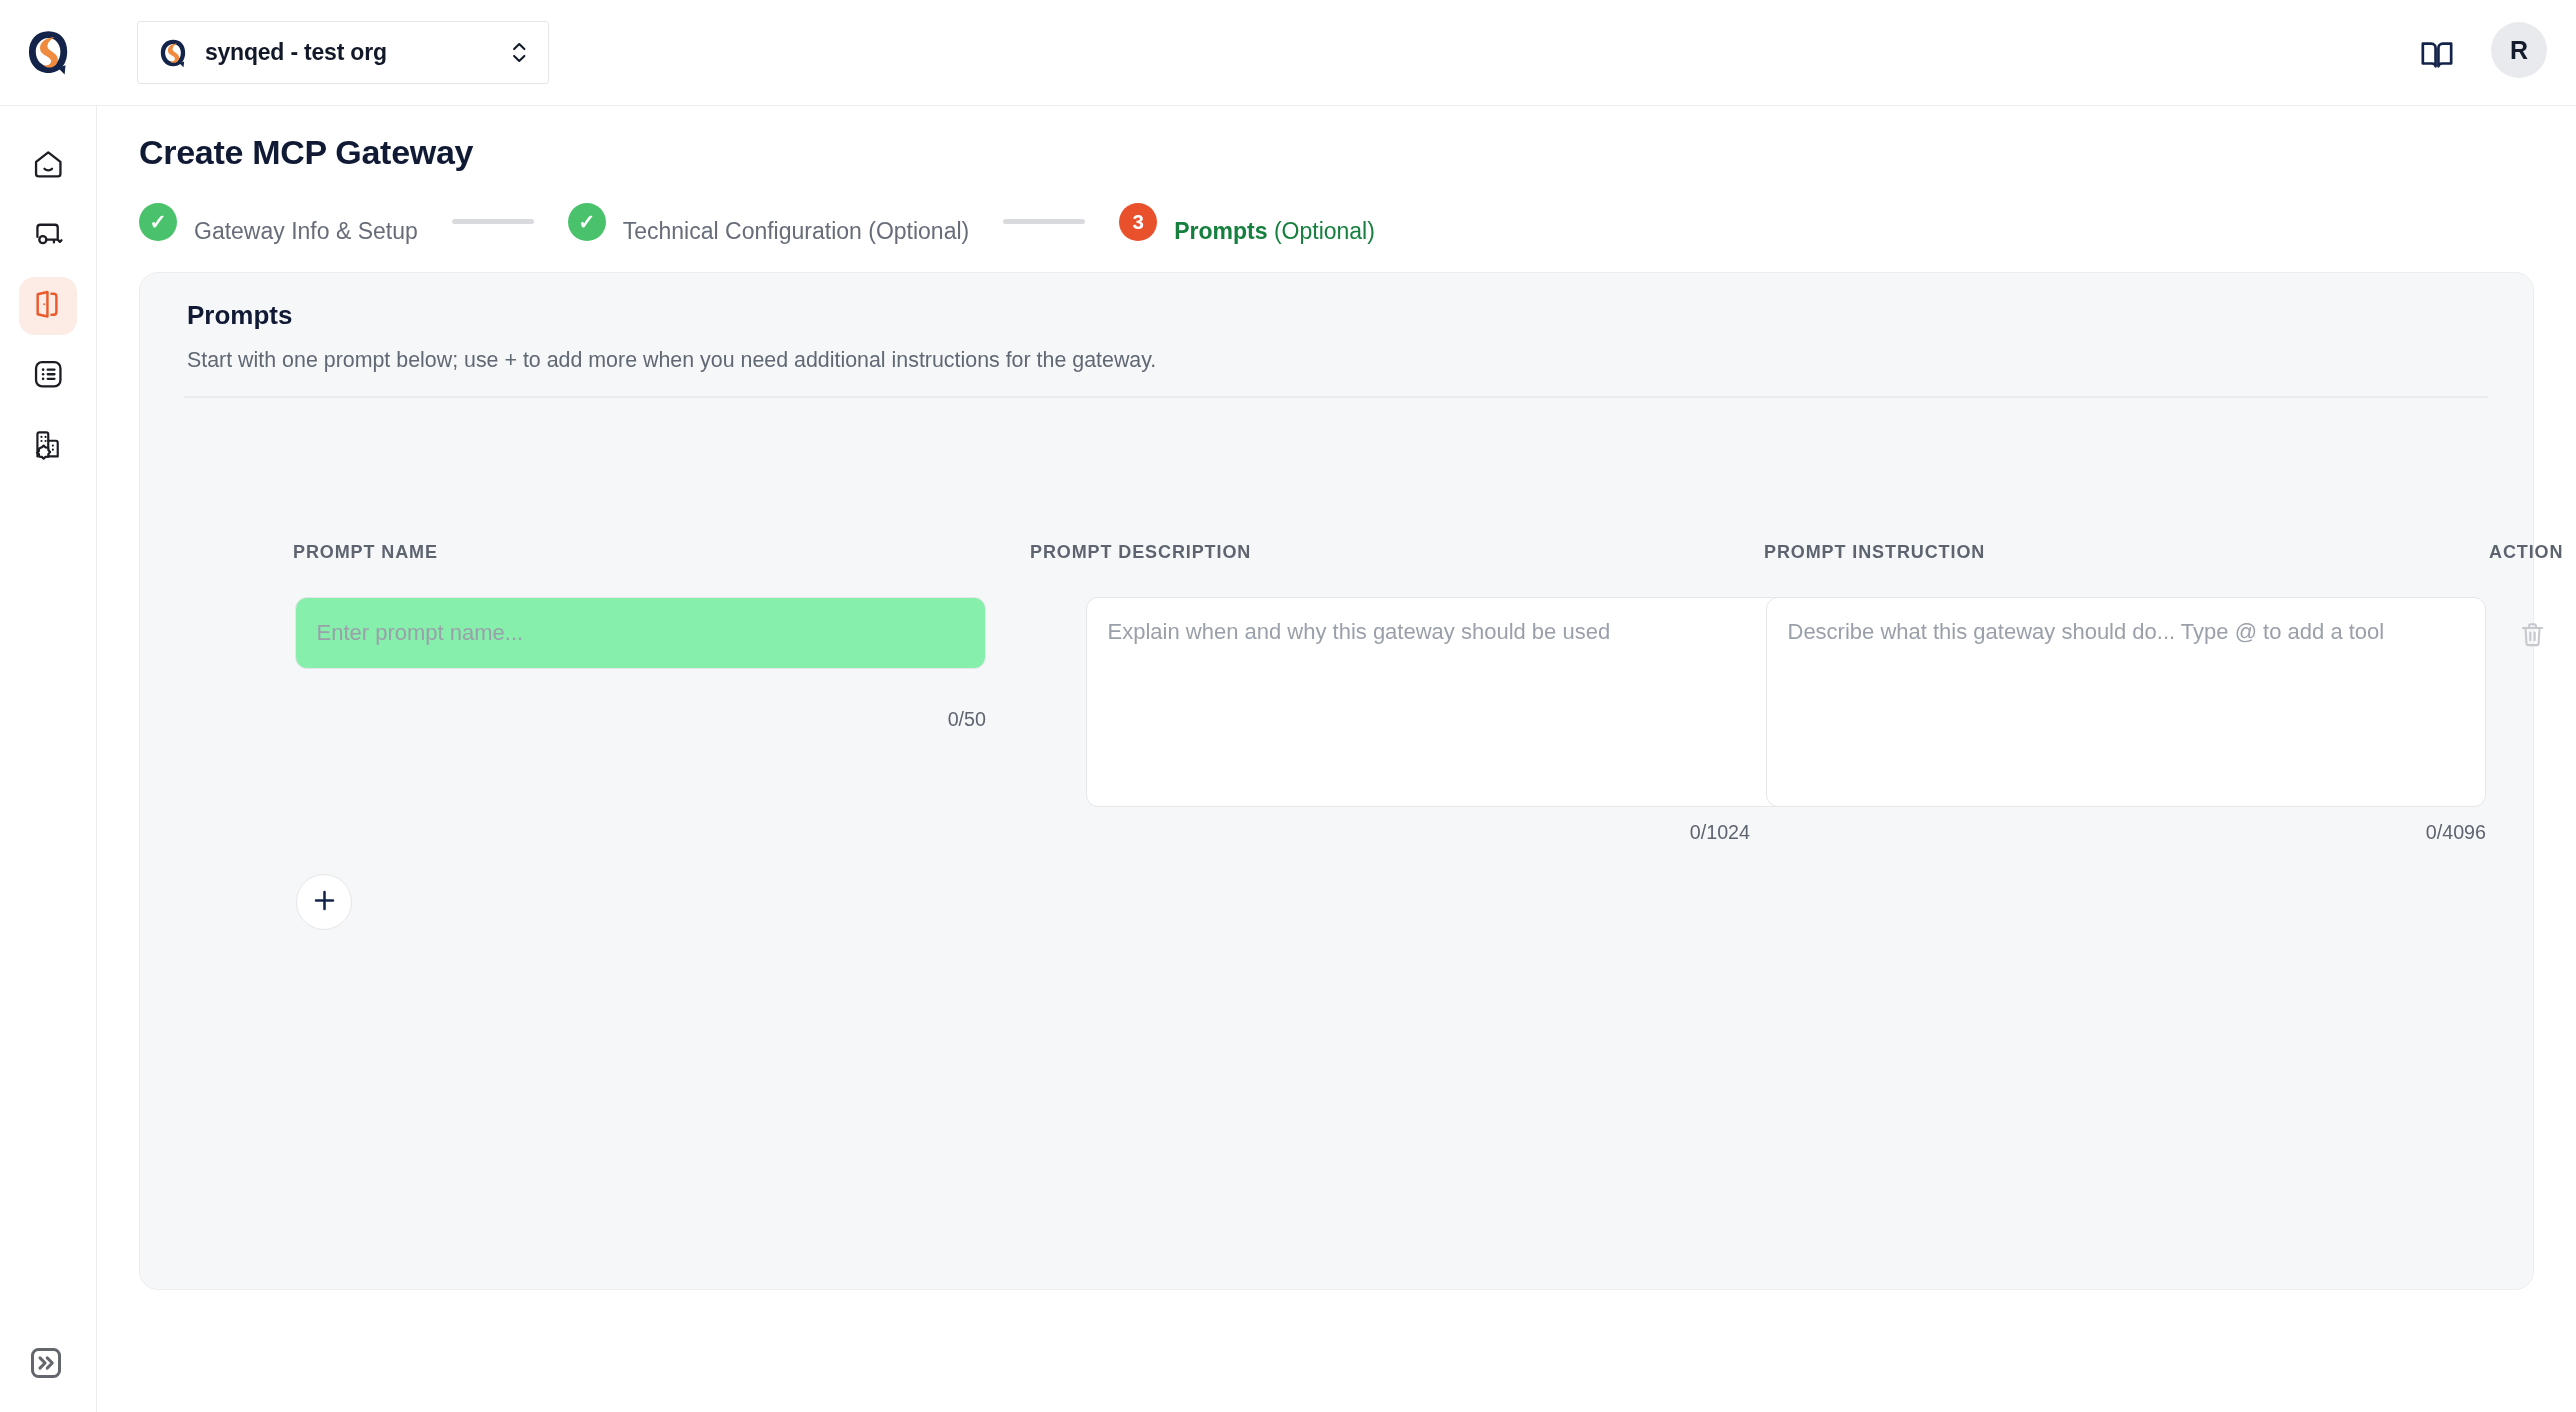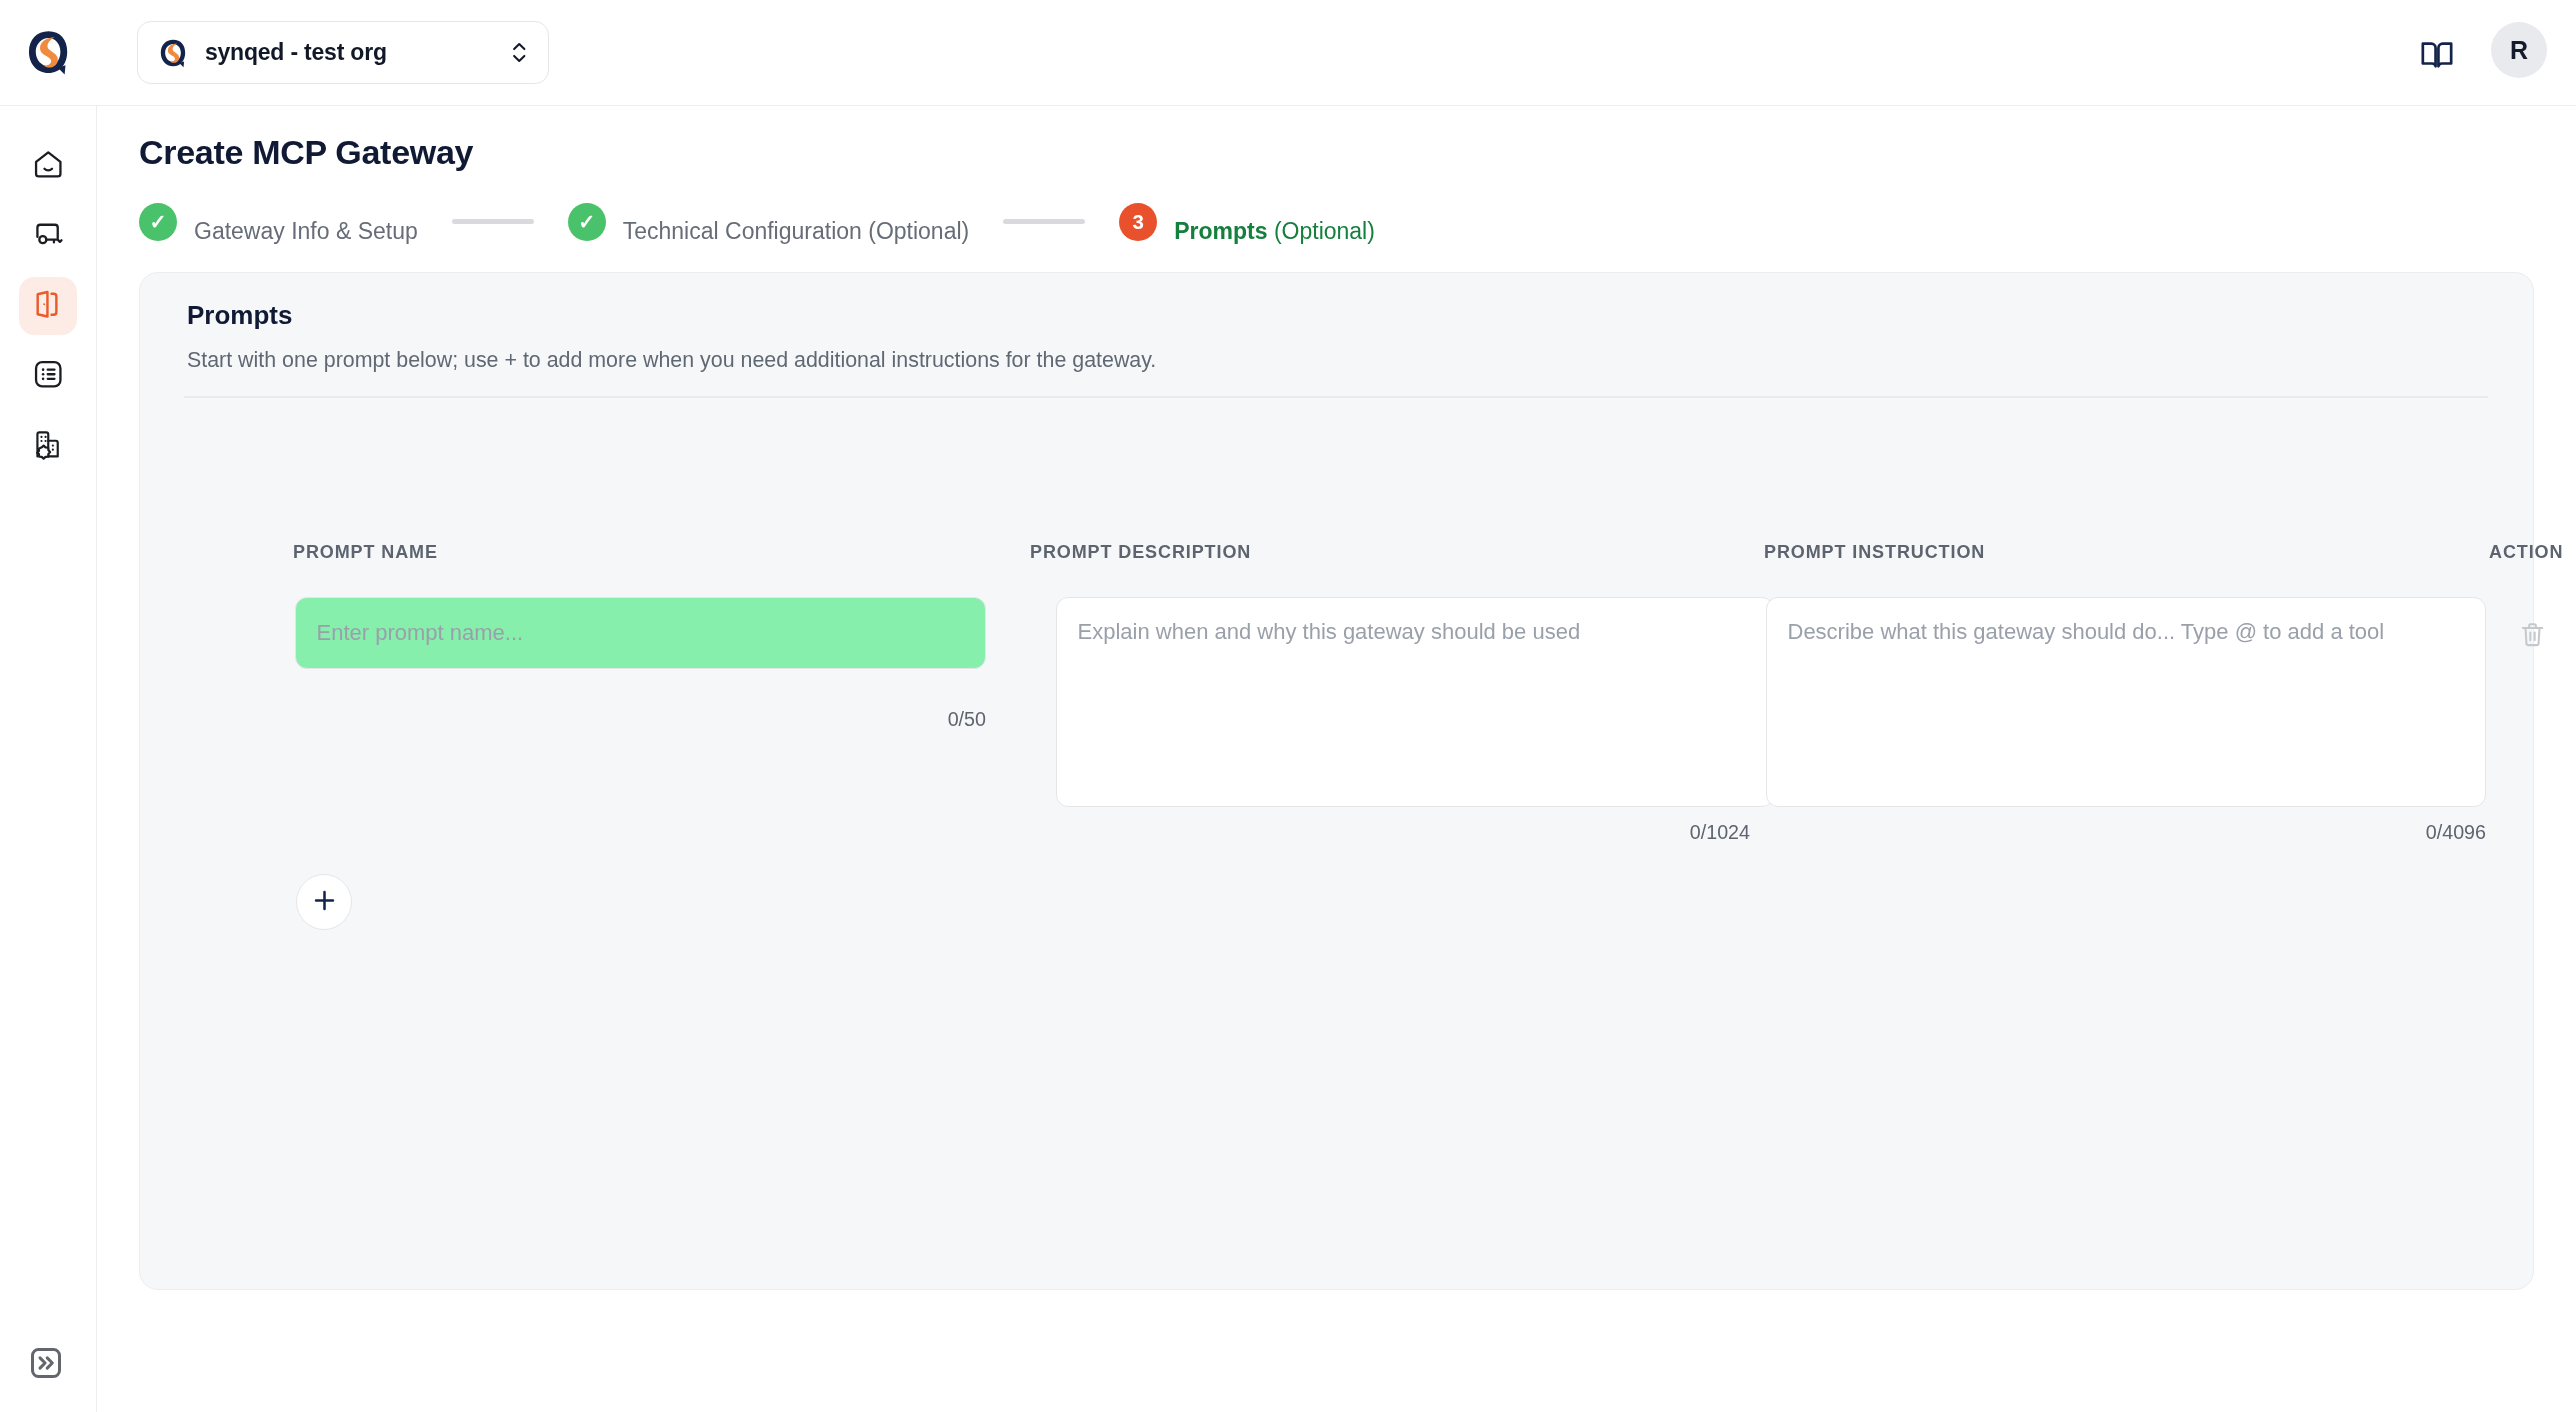--- a/index.html
+++ b/index.html
@@ -35,21 +35,21 @@
     justify-content: center;
   }
 
   .org-switcher {
     position: absolute;
     left: 137px;
     top: 21.4px;
     width: 412px;
     height: 63px;
     border: 1.7px solid #e6e6ea;
-    border-radius: 14px;
+    border-radius: 3px;
     background: #fff;
     display: flex;
     align-items: center;
     padding: 0 19px;
     cursor: pointer;
   }
   .org-switcher .org-avatar { width: 32.5px; height: 32.5px; flex: 0 0 32.5px; }
   .org-switcher .org-name {
     margin-left: 15.4px;
     font-size: 23px;
@@ -223,21 +223,21 @@
     font-family: "Liberation Sans", sans-serif;
     font-size: 22px;
     color: #111a34;
     padding: 0 20.5px;
     outline: none;
   }
   .prompt-name-input::placeholder { color: #9aa0aa; }
 
   .prompt-desc-area {
     position: absolute;
-    left: 958px; top: 491px;
+    left: 988px; top: 491px;
     width: 718px; height: 210px;
     border: 1.7px solid #e5e6e9;
     border-radius: 12px;
     background: #fff;
     font-family: "Liberation Sans", sans-serif;
     font-size: 22px;
     color: #111a34;
     padding: 19px 20.5px;
     resize: none;
     outline: none;

